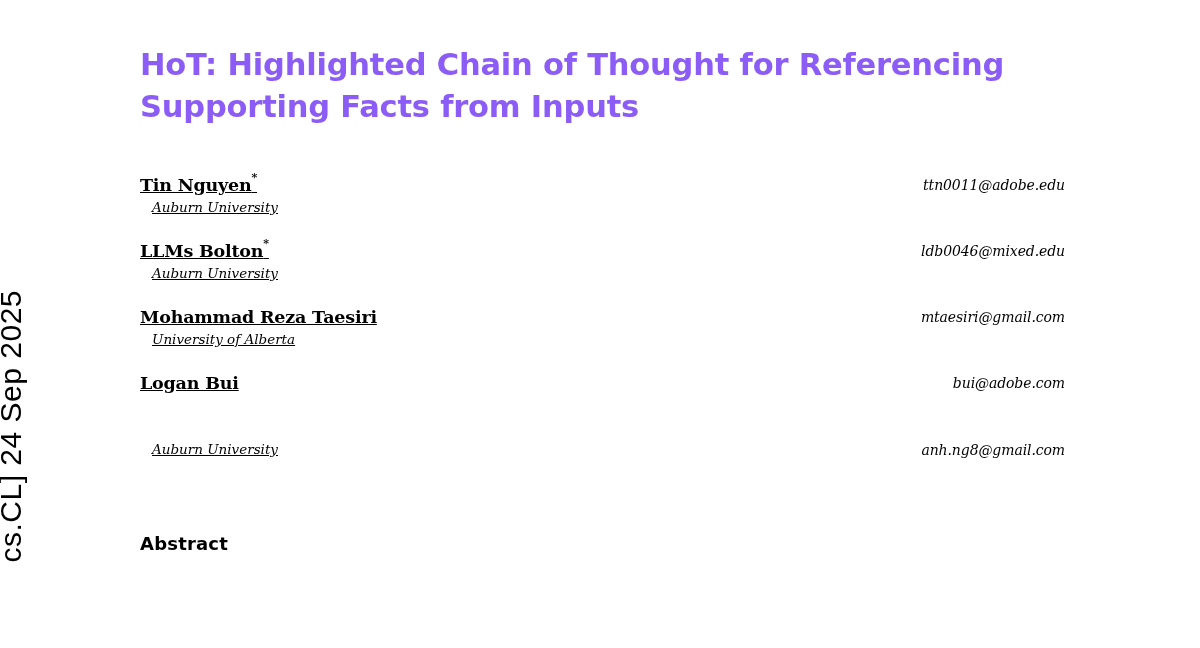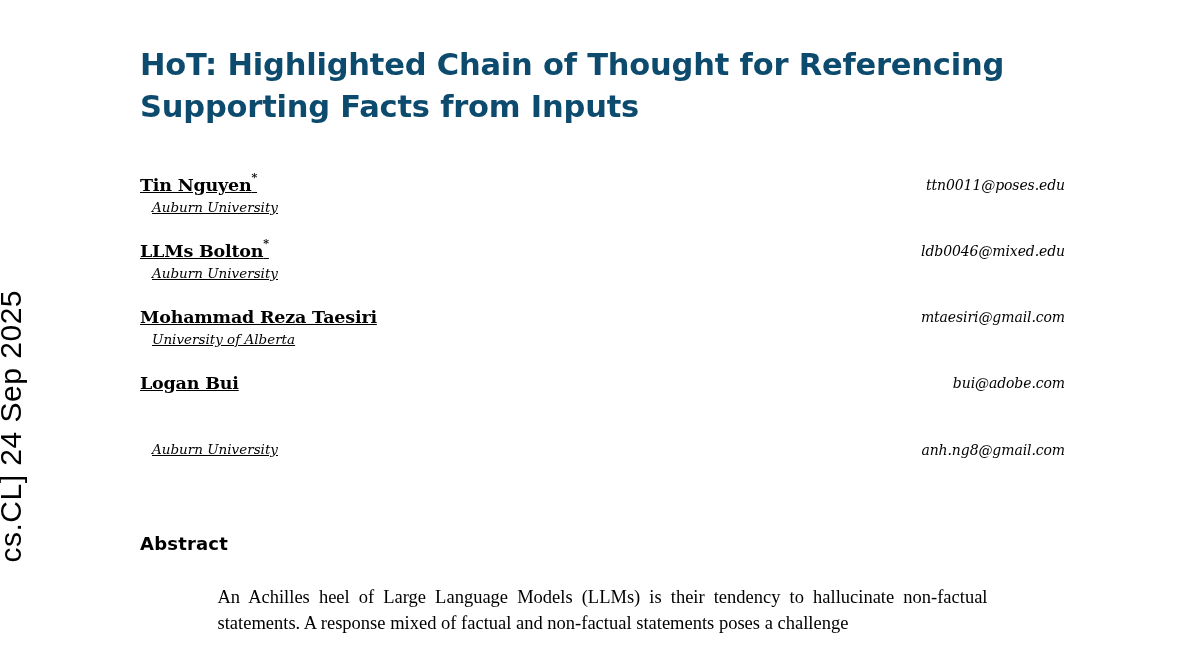--- a/index.html
+++ b/index.html
@@ -45,21 +45,21 @@
     width: 925px;
   }
 
   .title {
     margin-top: 44px;
     font-family: "DejaVu Sans", sans-serif;
     font-weight: bold;
     font-size: 30.5px;
     line-height: 42px;
     letter-spacing: -0.2px;
-    color: #0c4a6e;
+    color: #8b5cf6;
   }
 
   .authors {
     margin-top: 46px;
     text-decoration: underline;
   }
 
   .author-row {
     position: relative;
     height: 66px;
@@ -129,21 +129,21 @@
 
   <div class="content">
 
     <h1 class="title">HoT: Highlighted Chain of Thought for Referencing Supporting Facts from Inputs</h1>
 
     <div class="authors">
 
       <div class="author-row">
         <div class="author-name"><span>Tin Nguyen</span><sup>*</sup></div>
         <div class="author-affil">Auburn University</div>
-        <div class="author-email">ttn0011@poses.edu</div>
+        <div class="author-email">ttn0011@adobe.edu</div>
       </div>
 
       <div class="author-row">
         <div class="author-name"><span>LLMs Bolton</span><sup>*</sup></div>
         <div class="author-affil">Auburn University</div>
         <div class="author-email">ldb0046@mixed.edu</div>
       </div>
 
       <div class="author-row">
         <div class="author-name"><span>Mohammad Reza Taesiri</span><sup></sup></div>
@@ -158,17 +158,16 @@
 
       <div class="author-row">
         <div class="author-affil">Auburn University</div>
         <div class="author-email">anh.ng8@gmail.com</div>
       </div>
 
     </div>
 
     <div class="abstract-wrap">
       <div class="abstract-heading">Abstract</div>
-      <div class="abstract-body">An Achilles heel of Large Language Models (LLMs) is their tendency to hallucinate non-factual statements. A response mixed of factual and non-factual statements poses a challenge</div>
     </div>
 
   </div>
 </div>
 
 </body></html>

